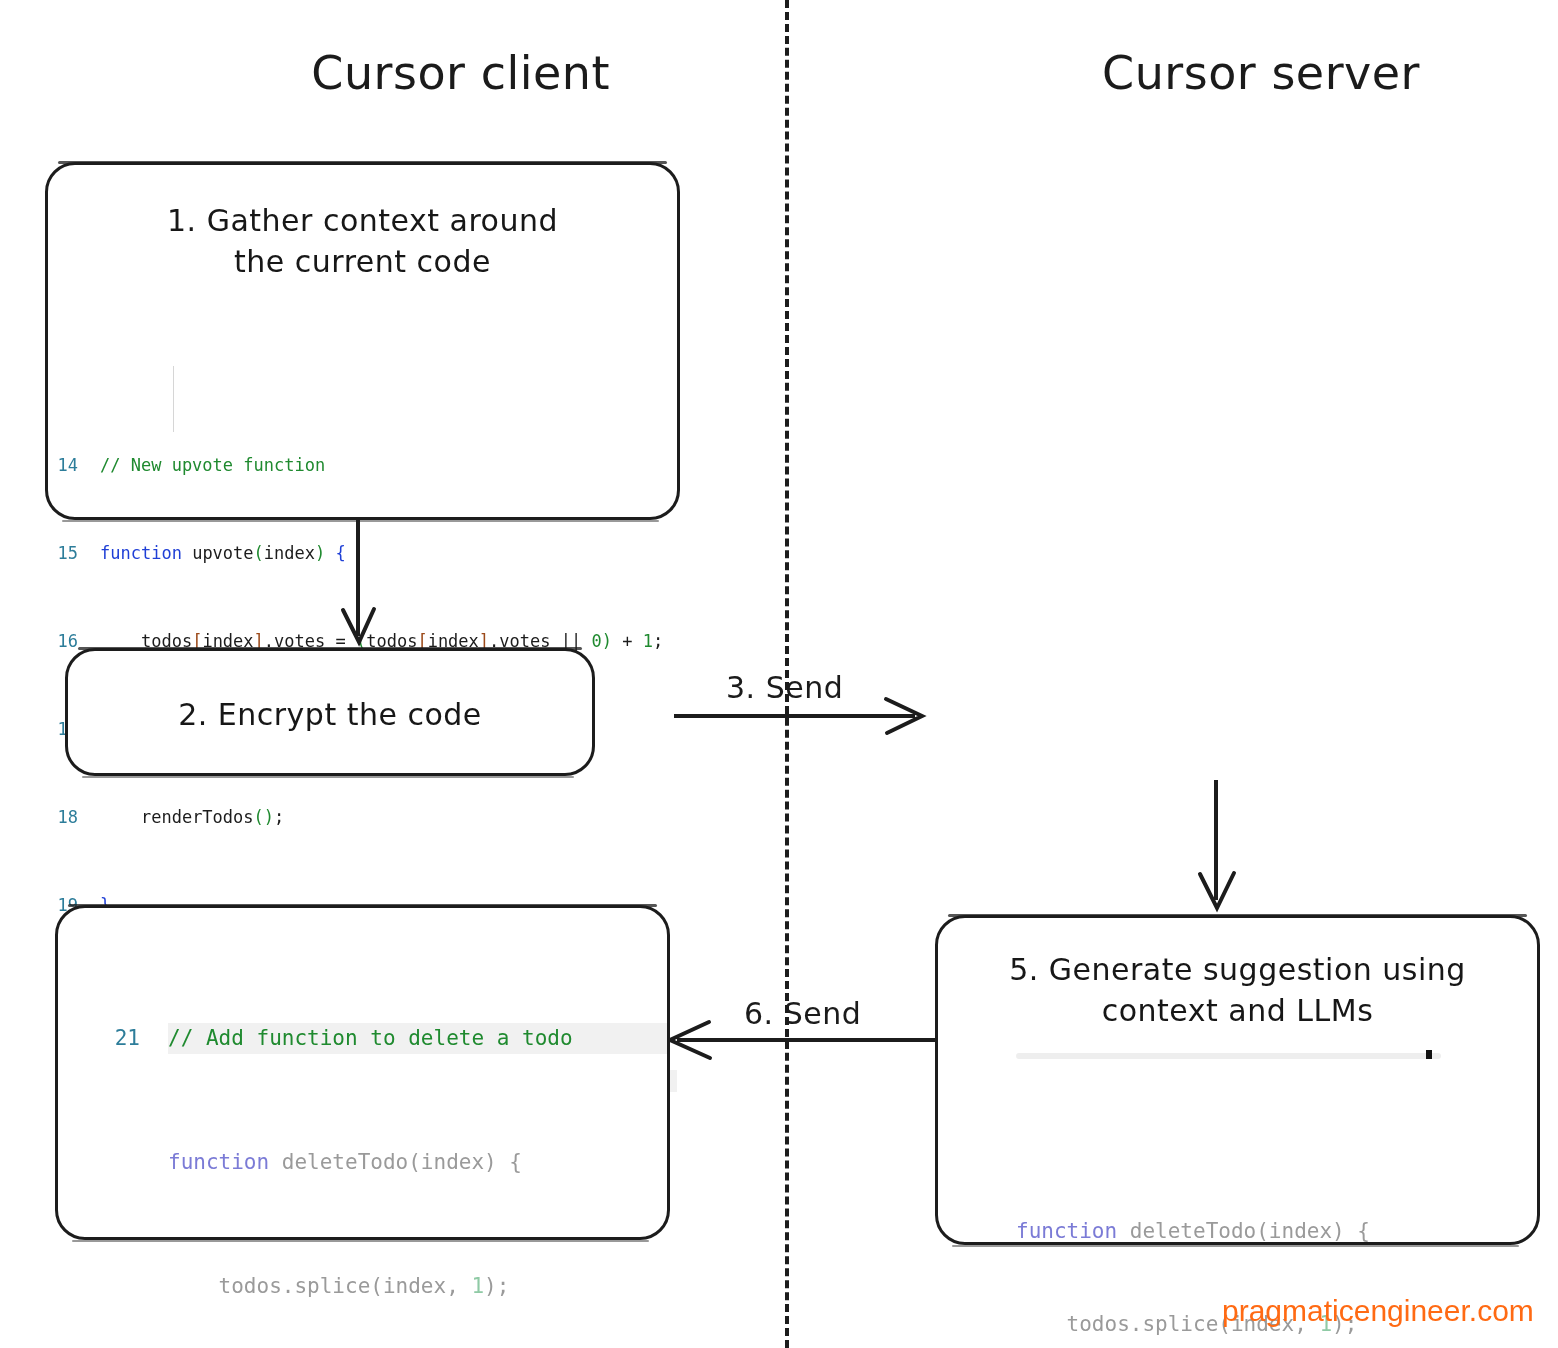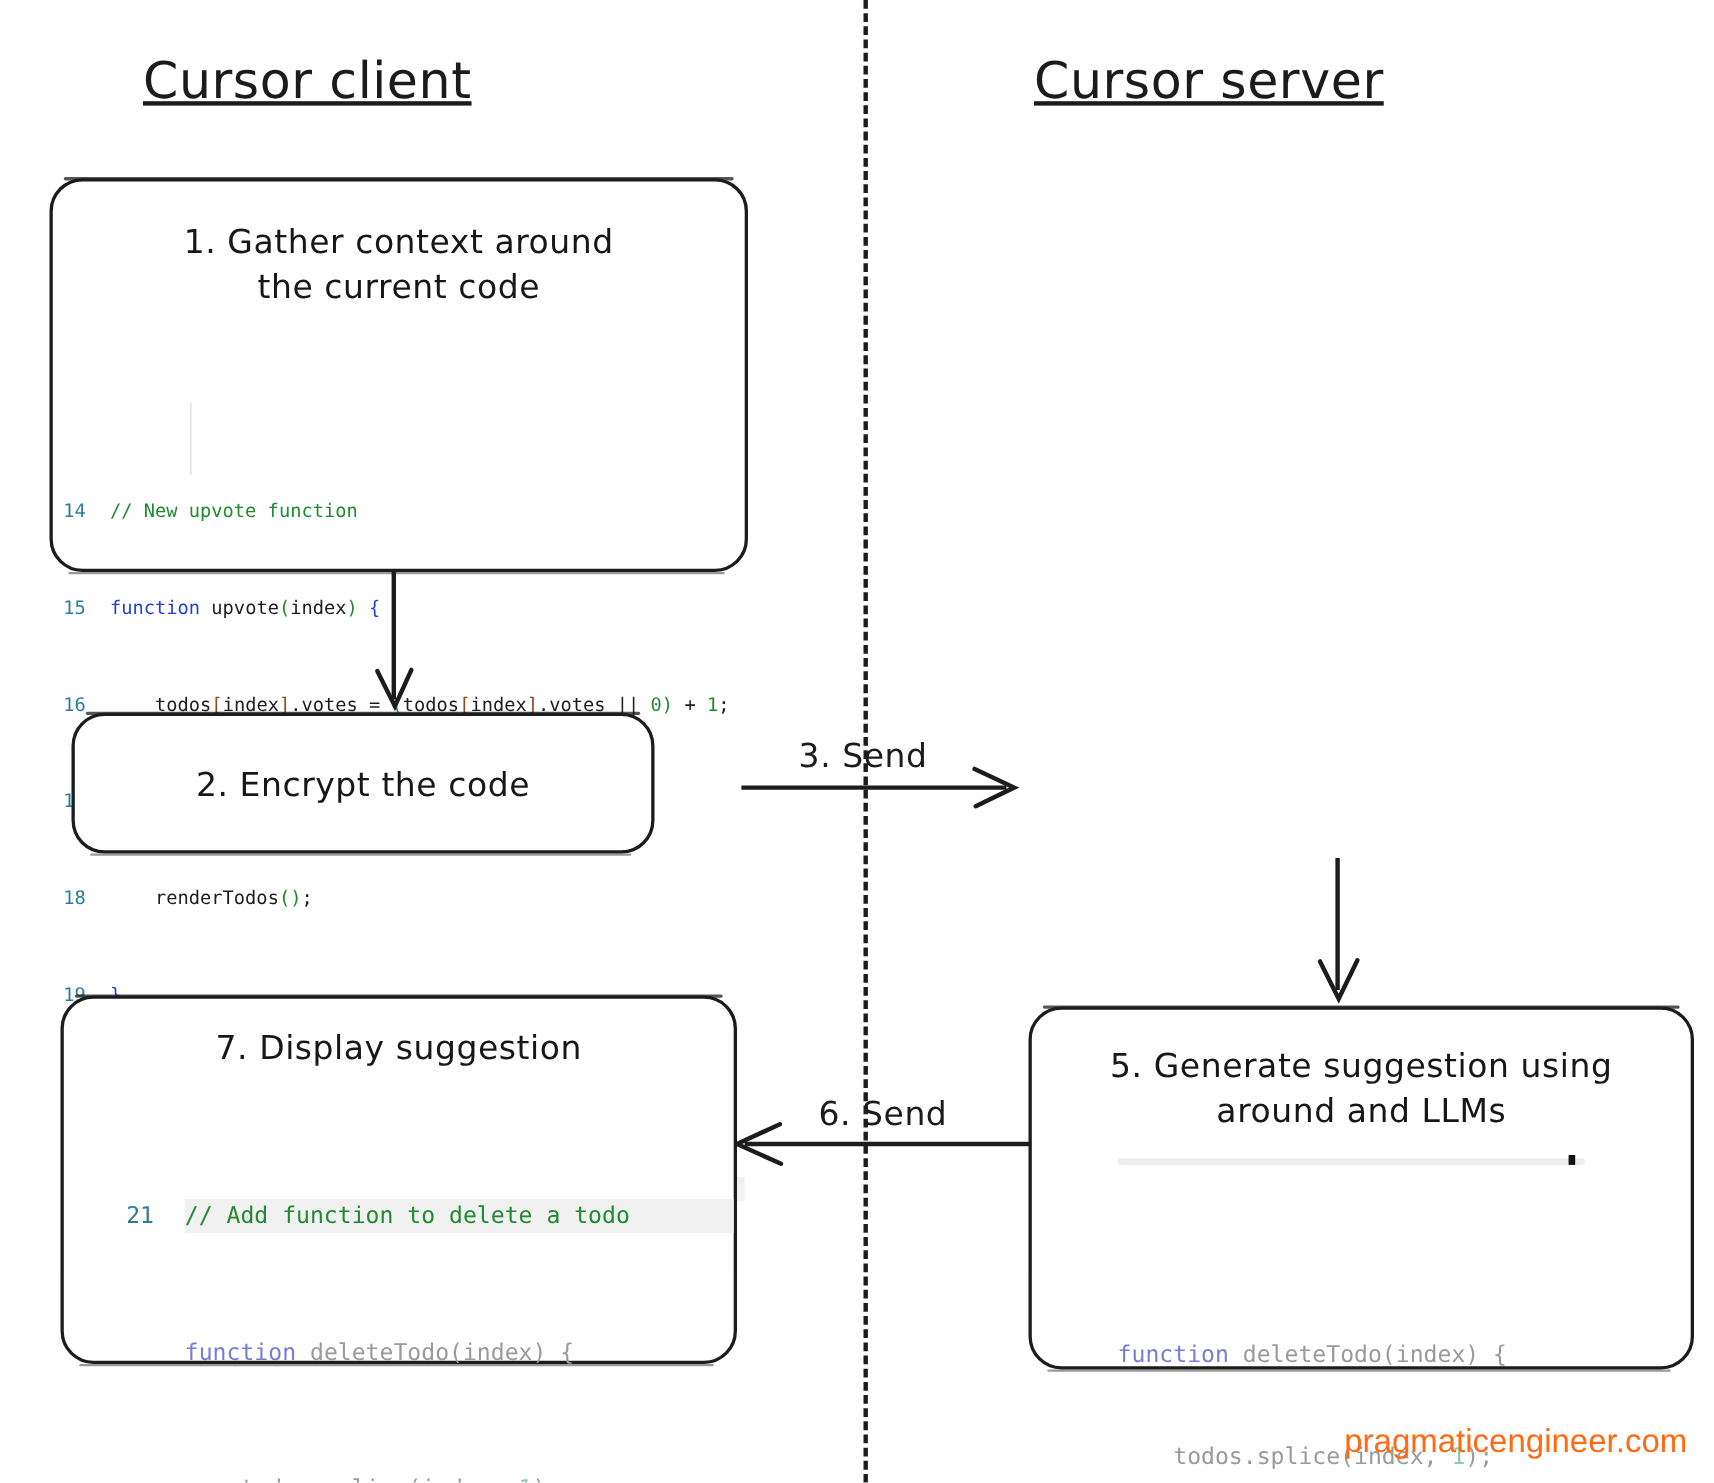--- a/index.html
+++ b/index.html
@@ -21,25 +21,24 @@
   
   .hand {
     font-family: "DejaVu Sans", sans-serif;
     color: #1b1b1b;
     font-weight: 400;
     letter-spacing: 0.5px;
   }
 
   .col-title {
     position: absolute;
-    text-align: left;
+    text-align: right;
     font-size: 46px;
     line-height: 1.1;
     white-space: nowrap;
-    text-decoration: underline;
   }
 
   
   .box {
     position: absolute;
     background: #ffffff;
     border: 3px solid #1c1c1c;
     border-radius: 30px;
     box-sizing: border-box;
   }
@@ -236,21 +235,21 @@
 
 
   <svg class="arrow-svg" style="left:1188px; top:778px;" width="70" height="145">
     <path d="M28,2 L28,122" stroke="#1c1c1c" stroke-width="4" fill="none"></path>
     <path d="M12,96 L29,130 L46,95" stroke="#1c1c1c" stroke-width="4" fill="none" stroke-linecap="round"></path>
   </svg>
 
   <div class="box" style="left:935px; top:915px; width:605px; height:330px;">
     <div class="box-title hand" style="margin-top:32px;">
       <div>5. Generate suggestion using</div>
-      <div>around and LLMs</div>
+      <div>context and LLMs</div>
     </div>
 
     <div class="code" style="margin-top:30px; margin-left:78px; position:relative; font-size:21px; line-height:31px;">
       <div class="gutter-bar" style="left:0px; top:-8px; width:425px;"></div>
       <div class="gutter-dot" style="left:410px; top:-11px;"></div>
 
       <div><span class="ghost-kw">function</span><span class="ghost"> deleteTodo(index) {</span></div>
       <div><span class="ghost">    todos.splice(index, </span><span class="ghost-num">1</span><span class="ghost">);</span></div>
       
       
@@ -258,21 +257,20 @@
     </div>
   </div>
 
   <svg class="arrow-svg" style="left:665px; top:1010px;" width="280" height="62">
     <path d="M272,30 L12,30" stroke="#1c1c1c" stroke-width="4" fill="none"></path>
     <path d="M44,12 L5,30 L45,48" stroke="#1c1c1c" stroke-width="4" fill="none" stroke-linecap="round"></path>
   </svg>
   <div class="edge-label hand" style="left:744px; top:996px;">6. Send</div>
 
   <div class="box" style="left:55px; top:905px; width:615px; height:335px;">
-    <div class="box-title hand" style="margin-top:26px;">7. Display suggestion</div>
 
     <div class="code" style="margin-top:22px; position:relative; font-size:21px; line-height:31px;">
 
       <div class="code-row">
         <span class="ln" style="width:110px; flex:0 0 110px; padding-right:28px; font-size:21px;">21</span>
         <span class="src" style="background:#f1f1f1; display:inline-block; width:432px;"><span class="tok-com">// Add function to delete a todo</span></span>
       </div>
 
       <div class="code-row">
         <span class="ln" style="width:110px; flex:0 0 110px; padding-right:28px; font-size:21px;">&nbsp;</span>

